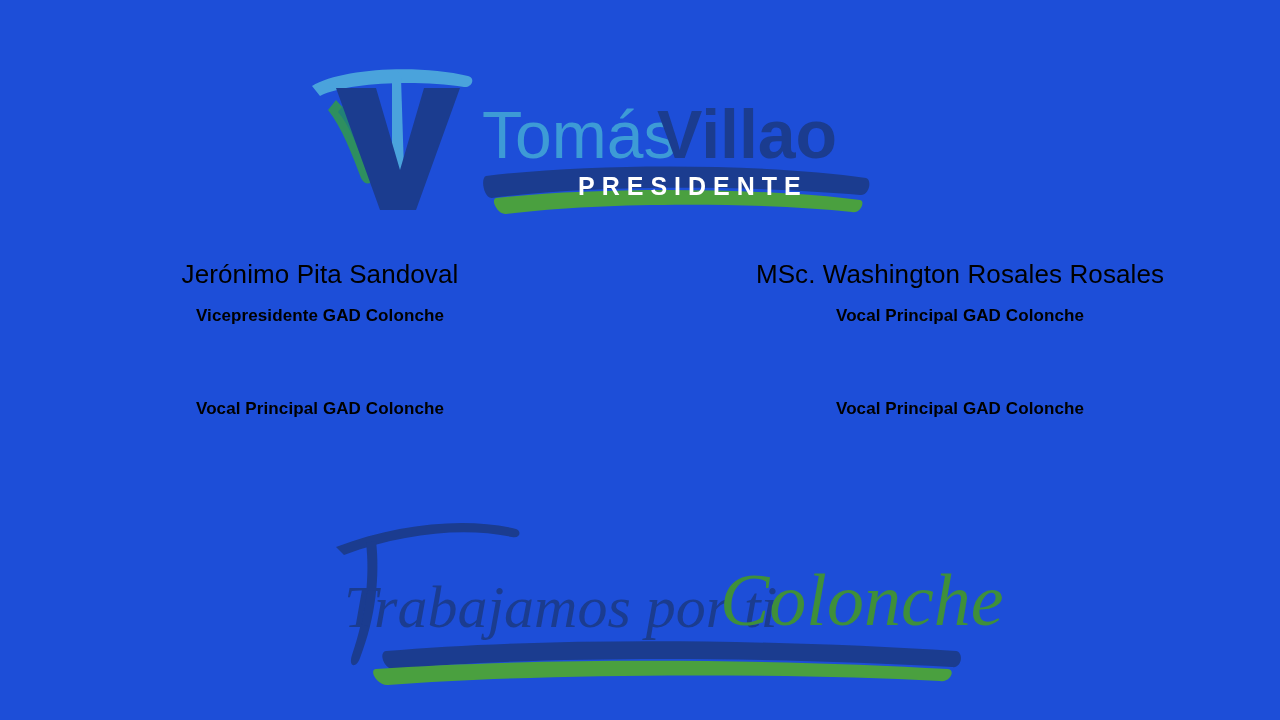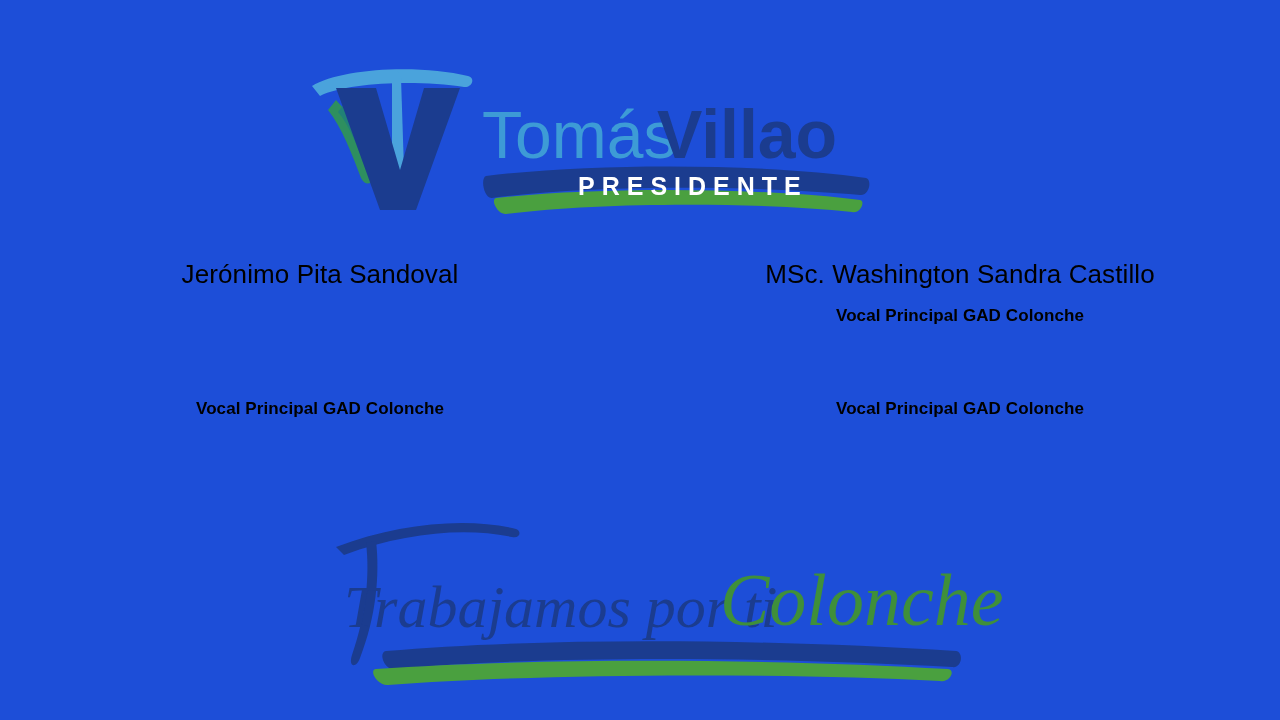--- a/index.html
+++ b/index.html
@@ -109,24 +109,25 @@
     </svg>
     <span class="sr-only">Tomás</span>
     <span class="sr-only">Villao</span>
     <span class="sr-only">PRESIDENTE</span>
   </div>
 
   <div class="people-grid">
 
     <div class="person">
       <div class="person-name">Jerónimo Pita Sandoval</div>
+      <div class="person-role">Vicepresidente GAD Colonche</div>
     </div>
 
     <div class="person">
-      <div class="person-name">MSc. Washington Sandra Castillo</div>
+      <div class="person-name">MSc. Washington Rosales Rosales</div>
       <div class="person-role">Vocal Principal GAD Colonche</div>
     </div>
 
     <div class="person">
       <div class="person-role">Vocal Principal GAD Colonche</div>
     </div>
 
     <div class="person">
       <div class="person-role">Vocal Principal GAD Colonche</div>
     </div>

